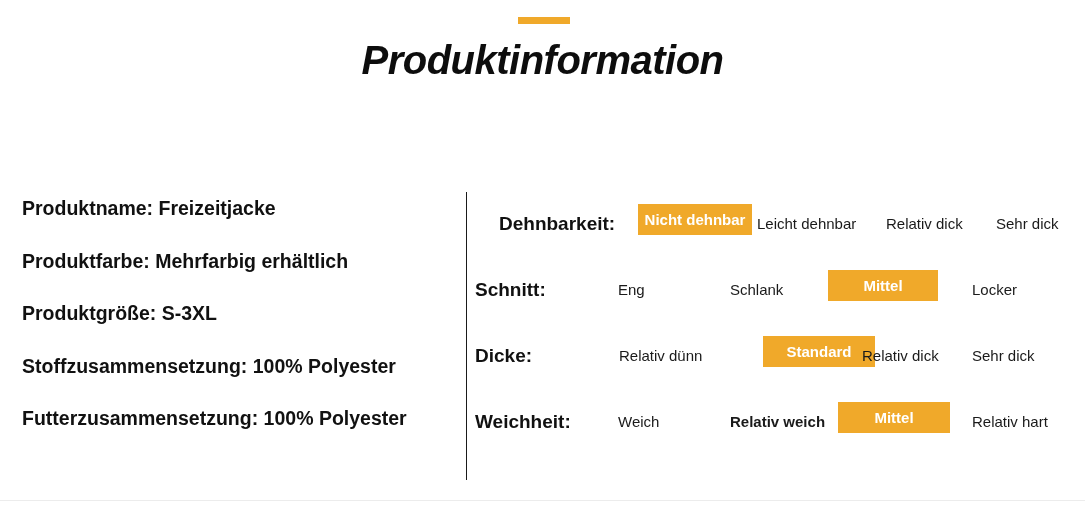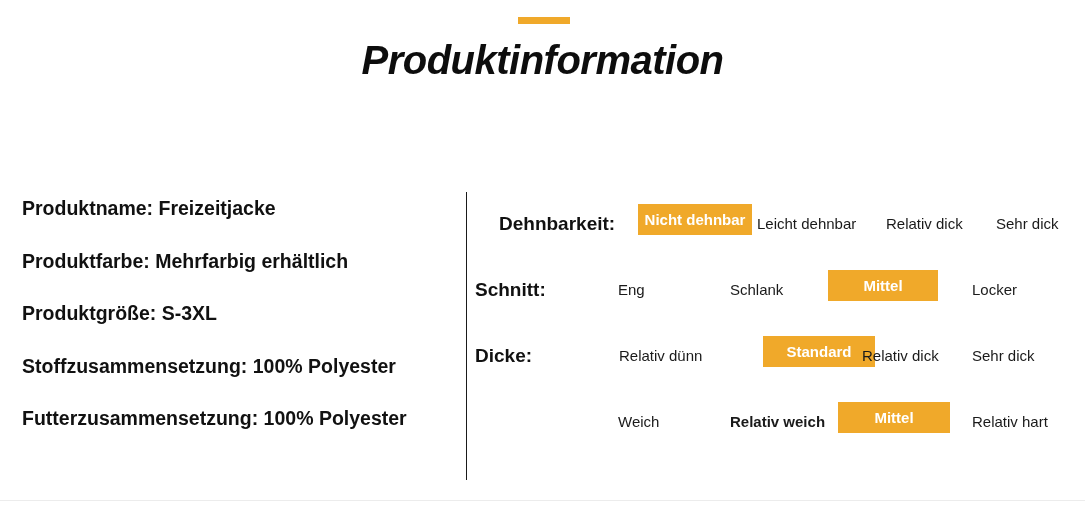--- a/index.html
+++ b/index.html
@@ -166,20 +166,21 @@
 
     <div class="attr-row r2">
       <div class="attr-label">Dicke:</div>
       <div class="attr-option" style="left:144px;">Relativ dünn</div>
       <div class="attr-option selected" style="left:240px; width:112px;margin-left:48px;">Standard</div>
       <div class="attr-option" style="left:387px;">Relativ dick</div>
       <div class="attr-option" style="left:497px;">Sehr dick</div>
     </div>
 
     <div class="attr-row r3">
+      <div class="attr-label">Weichheit:</div>
       <div class="attr-option" style="left:143px;">Weich</div>
       <div class="attr-option" style="left:255px;font-weight:bold;">Relativ weich</div>
       <div class="attr-option selected" style="left:363px; width:112px;">Mittel</div>
       <div class="attr-option" style="left:497px;">Relativ hart</div>
     </div>
 
   </div>
 
   <div id="bottom-rule"></div>
 

